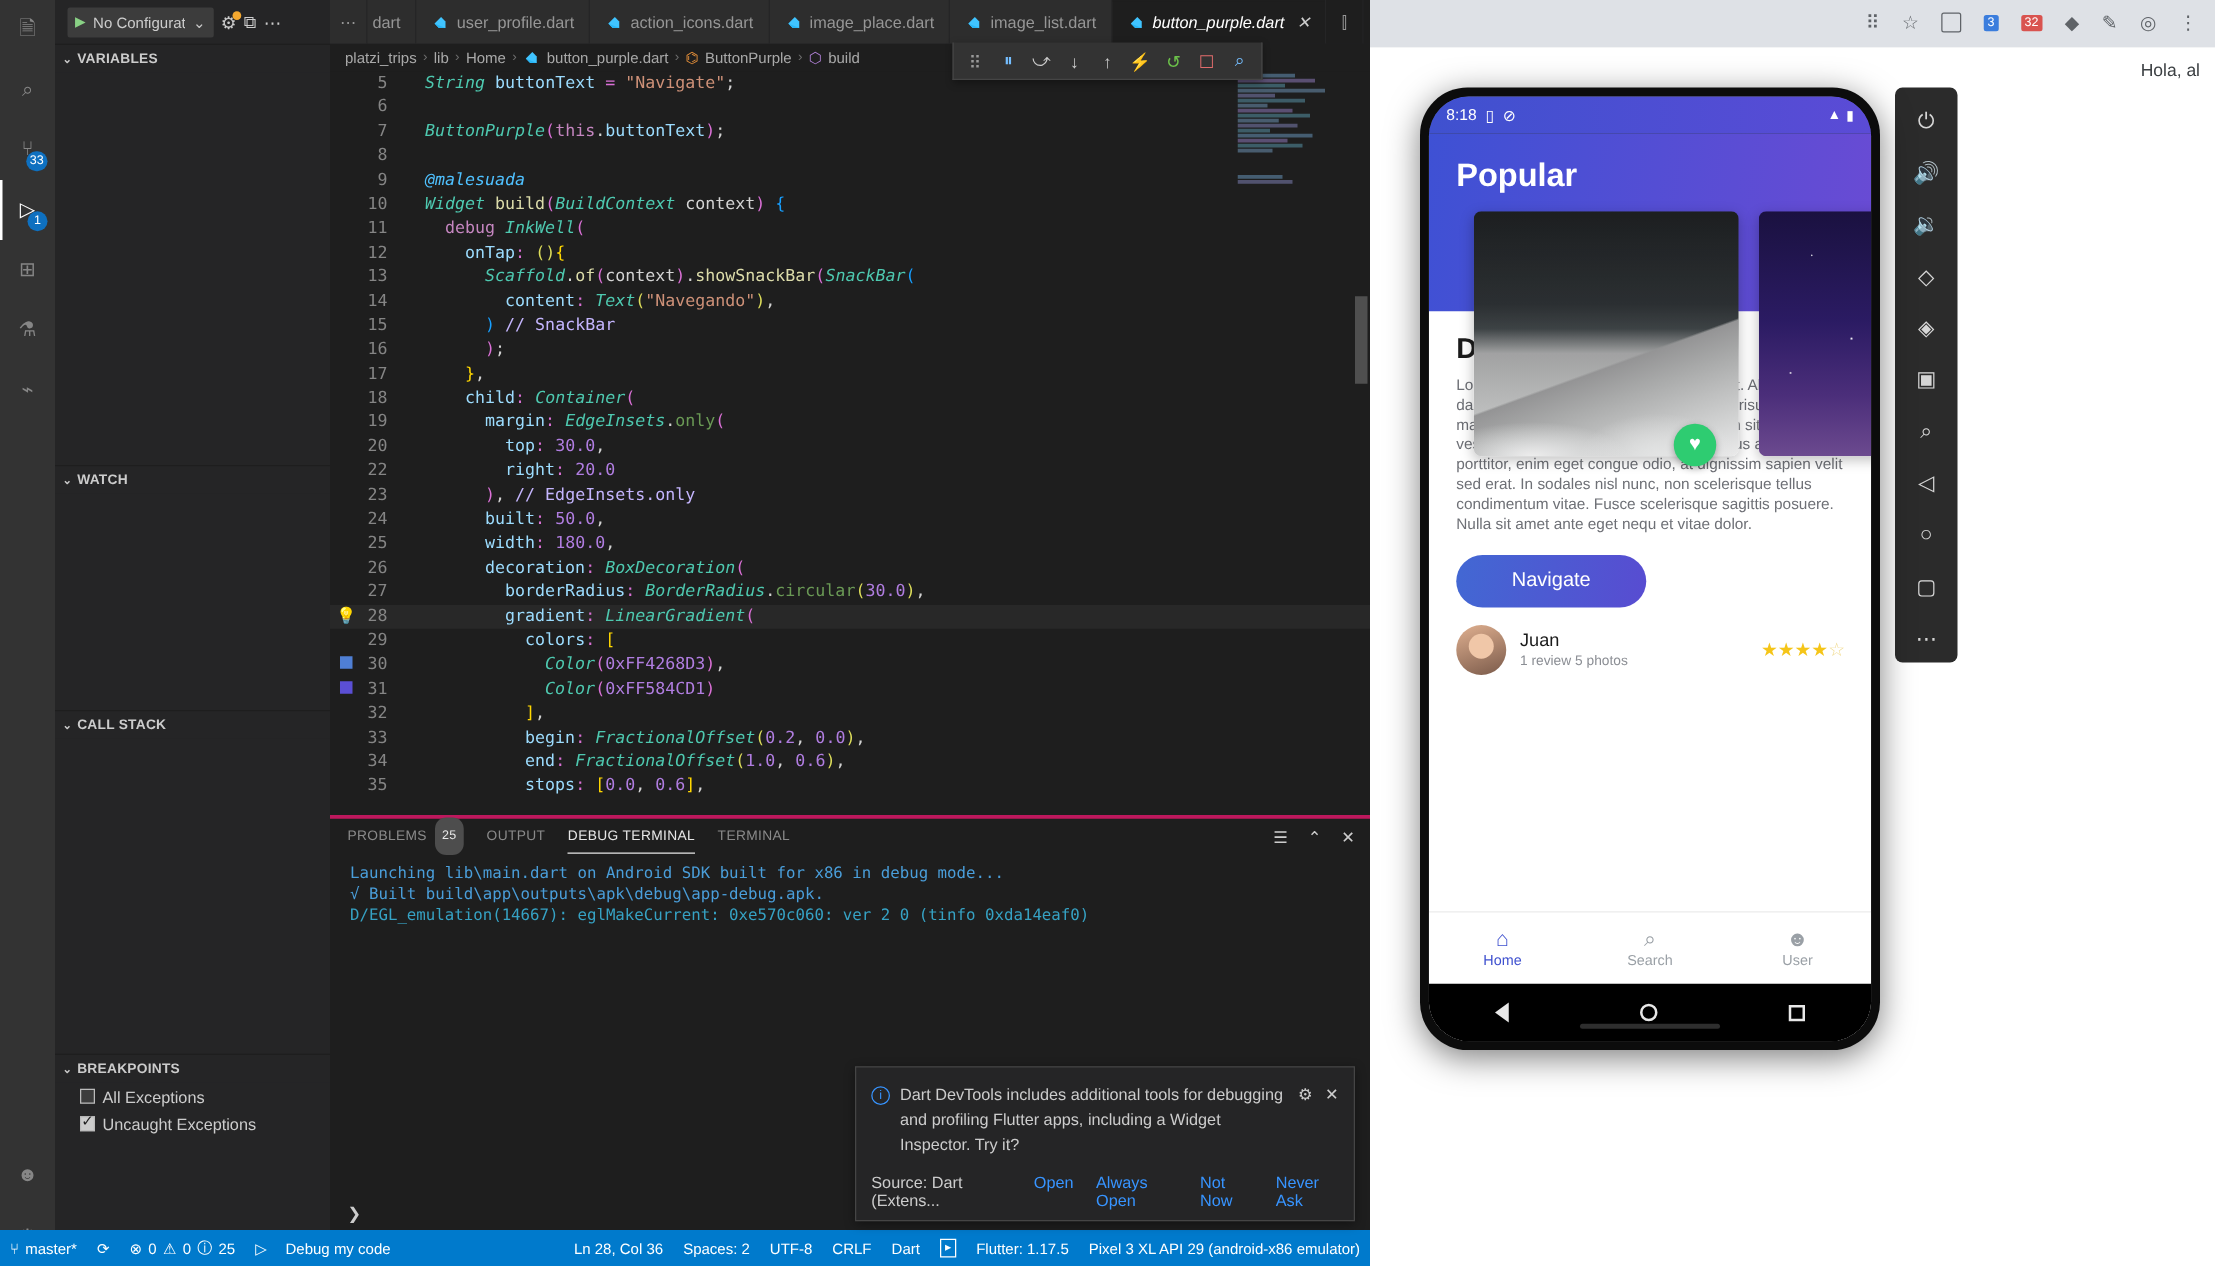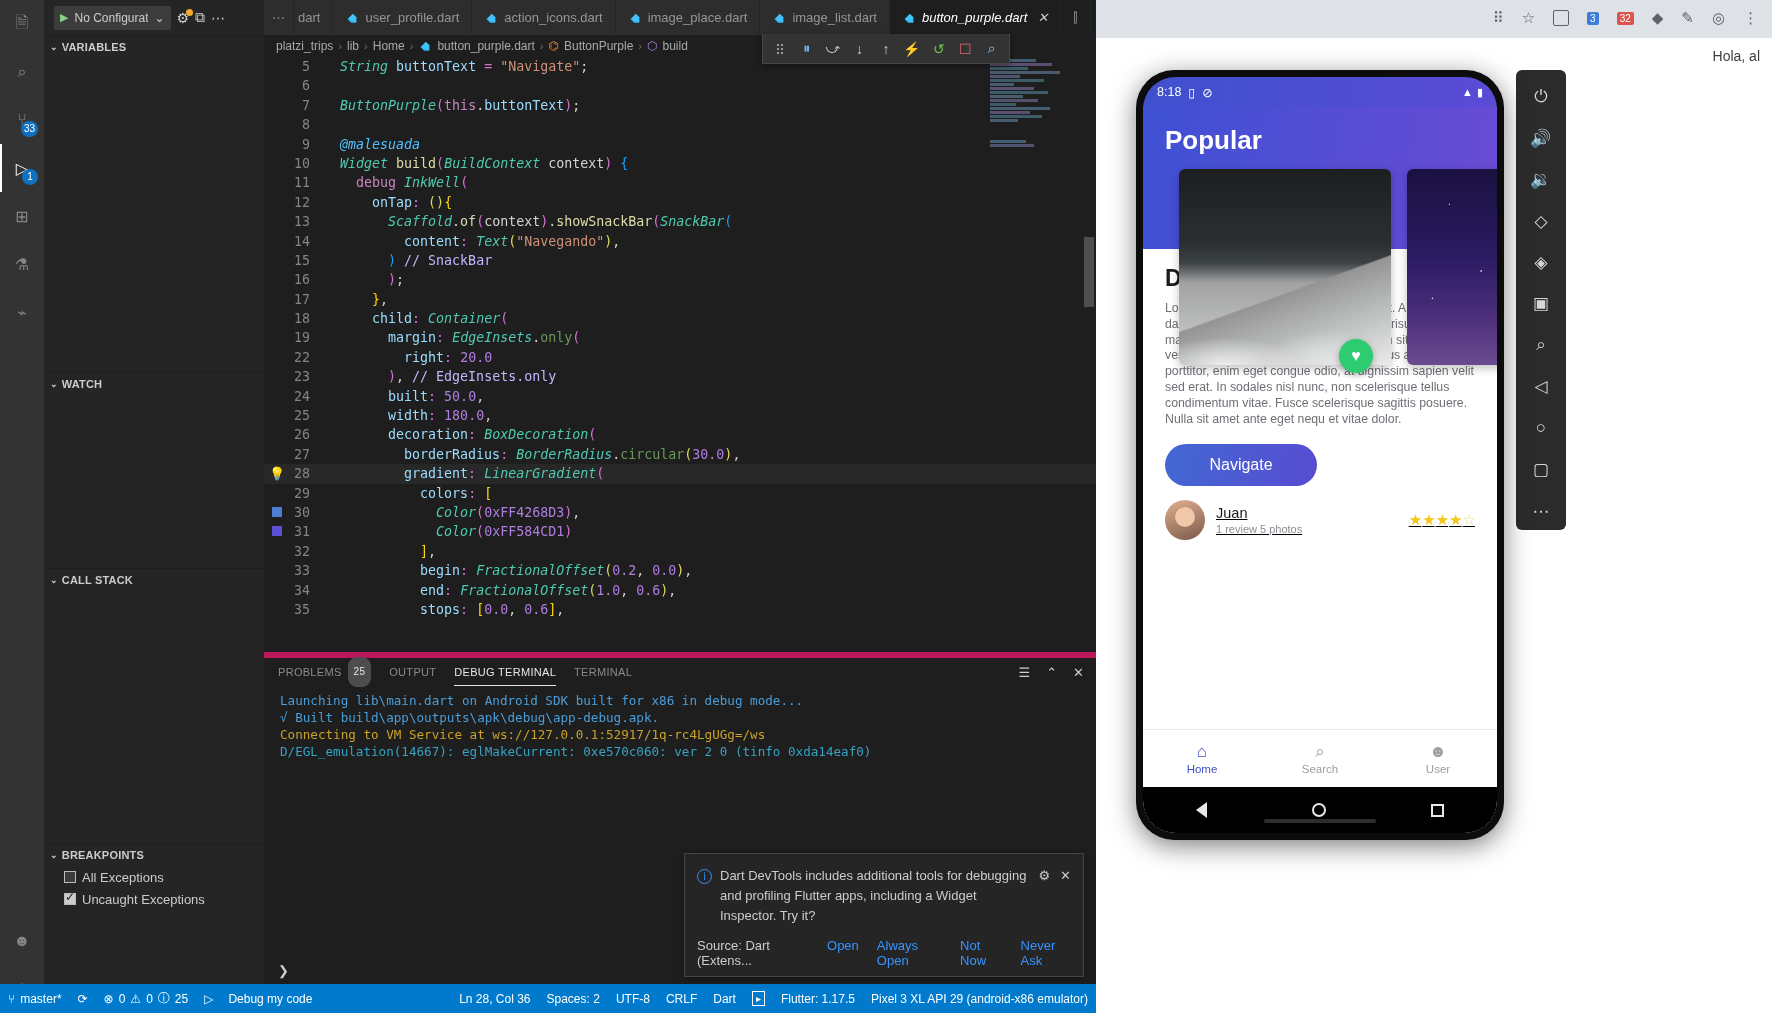--- a/index.html
+++ b/index.html
@@ -91,21 +91,21 @@
   .pl { color: #ffd700; }
 
   
   .minimap { position: absolute; right: 14px; top: 57px; width: 92px; height: 595px; overflow: hidden; opacity: .65;}
   .mm-line { height: 3px; margin-bottom: 1px; background: #4a7aa8; }
   .scroll-slider { position: absolute; right: 0; top: 57px; width: 14px; height: 595px; background: transparent;}
   .slider-thumb { position: absolute; right: 2px; top: 180px; width: 10px; height: 70px; background: #4f4f4f; }
 
   
   .panel { position: absolute; left: 0; top: 652px; right: 0; bottom: 29px; background: #1e1e1e;
-           border-top: 6px solid #be185d;}
+           border-top: 3px solid #be185d;}
   .panel-head { height: 28px; display: flex; align-items: center; padding-left: 14px; gap: 18px; position: relative;}
   .ptab { font-size: 11px; color: #8a8a8a; letter-spacing: .3px; display:flex; align-items:center; gap:6px;
           height: 28px; line-height: 28px;}
   .ptab.active { color: #e7e7e7; border-bottom: 1px solid #e7e7e7; }
   .pbadge { background: #4d4d4d; color: #e7e7e7; border-radius: 9px; font-size: 10px; padding: 1px 6px; }
   .panel-actions { position: absolute; right: 12px; top: 0; height: 28px; display: flex; align-items: center; gap: 16px;
                    color: #cccccc; font-size: 13px;}
   .console { padding: 6px 0 0 16px; font-family: "DejaVu Sans Mono", monospace; font-size: 12.6px; line-height: 17px; }
   .c-blue { color: #4a9eda; }
   .c-yellow { color: #c9a227; }
@@ -207,21 +207,21 @@
   .detail { padding: 16px 22px 0 22px; }
   .dt-row { display: flex; align-items: center; gap: 12px; }
   .dt-title { font-size: 23px; font-weight: bold; color: #1b1b1b; font-family: "Liberation Sans", sans-serif;}
   .stars-row { display: flex; gap: 1px; font-size: 18px; color: #f5c518; letter-spacing: -1px;}
   .star-off { color: #f0d98a; }
   .dt-desc { margin-top: 9px; font-size: 12.3px; line-height: 15.8px; color: #6e7076;
              font-family: "Liberation Sans", sans-serif;}
   .nav-btn { margin: 17px 0 0 0; width: 152px; height: 42px; border-radius: 22px;
              background: linear-gradient(100deg,#4268d3,#584cd1); color:#fff; font-size: 16px;
              display:flex; align-items:center; justify-content:center; }
-  .review { display: flex; align-items: center; gap: 11px; margin-top: 14px; text-decoration: underline; }
+  .review { display: flex; align-items: center; gap: 11px; margin-top: 14px; }
   .avatar { width: 40px; height: 40px; border-radius: 50%; overflow:hidden;
             background: linear-gradient(160deg,#e0b090,#7a5a4a); flex: 0 0 40px; position: relative;}
   .avatar::after{content:"";position:absolute;left:10px;top:7px;width:20px;height:20px;border-radius:50%;background:#f0c7a8;}
   .rv-name { font-size: 14.5px; color: #1b1b1b; }
   .rv-sub { font-size: 11px; color: #8b8e94; margin-top: 2px;}
   .rv-stars { margin-left: auto; display:flex; gap:1px; font-size: 15px; color: #f5c518; letter-spacing:-1px;}
 
   .bottom-nav { margin-top: auto; height: 58px; background: #ffffff; border-top: 1px solid #ececec;
                 display: flex; align-items: center; }
   .bn-item { flex:1; display:flex; flex-direction:column; align-items:center; gap:2px;
@@ -525,20 +525,21 @@
 <div class="cline"><span class="gutter-bp"></span><span class="lnum">10</span><span class="ctext"><span class="op">  </span><span class="ty">Widget</span><span class="op"> </span><span class="fn">build</span><span class="pu">(</span><span class="ty">BuildContext</span><span class="op"> context</span><span class="pu">)</span><span class="op"> </span><span class="pb">{</span></span></div>
 <div class="cline"><span class="gutter-bp"></span><span class="lnum">11</span><span class="ctext"><span class="op">    </span><span class="k">debug</span><span class="op"> </span><span class="ty">InkWell</span><span class="pu">(</span></span></div>
 <div class="cline"><span class="gutter-bp"></span><span class="lnum">12</span><span class="ctext"><span class="op">      </span><span class="id">onTap</span><span class="pu">:</span><span class="op"> </span><span class="py">()</span><span class="pl">{</span></span></div>
 <div class="cline"><span class="gutter-bp"></span><span class="lnum">13</span><span class="ctext"><span class="op">        </span><span class="ty">Scaffold</span><span class="op">.</span><span class="fn">of</span><span class="pu">(</span><span class="op">context</span><span class="pu">)</span><span class="op">.</span><span class="fn">showSnackBar</span><span class="pu">(</span><span class="ty">SnackBar</span><span class="pb">(</span></span></div>
 <div class="cline"><span class="gutter-bp"></span><span class="lnum">14</span><span class="ctext"><span class="op">          </span><span class="id">content</span><span class="pu">:</span><span class="op"> </span><span class="ty">Text</span><span class="py">(</span><span class="st">"Navegando"</span><span class="py">)</span><span class="op">,</span></span></div>
 <div class="cline"><span class="gutter-bp"></span><span class="lnum">15</span><span class="ctext"><span class="op">        </span><span class="pb">)</span><span class="op"> </span><span class="cmg">// SnackBar</span></span></div>
 <div class="cline"><span class="gutter-bp"></span><span class="lnum">16</span><span class="ctext"><span class="op">        </span><span class="pu">)</span><span class="op">;</span></span></div>
 <div class="cline"><span class="gutter-bp"></span><span class="lnum">17</span><span class="ctext"><span class="op">      </span><span class="pl">}</span><span class="op">,</span></span></div>
 <div class="cline"><span class="gutter-bp"></span><span class="lnum">18</span><span class="ctext"><span class="op">      </span><span class="id">child</span><span class="pu">:</span><span class="op"> </span><span class="ty">Container</span><span class="pu">(</span></span></div>
 <div class="cline"><span class="gutter-bp"></span><span class="lnum">19</span><span class="ctext"><span class="op">        </span><span class="id">margin</span><span class="pu">:</span><span class="op"> </span><span class="ty">EdgeInsets</span><span class="op">.</span><span class="cm">only</span><span class="pu">(</span></span></div>
+<div class="cline"><span class="gutter-bp"></span><span class="lnum">20</span><span class="ctext"><span class="op">          </span><span class="id">top</span><span class="pu">:</span><span class="op"> </span><span class="nmp">30.0</span><span class="op">,</span></span></div>
 <div class="cline"><span class="gutter-bp"></span><span class="lnum">22</span><span class="ctext"><span class="op">          </span><span class="id">right</span><span class="pu">:</span><span class="op"> </span><span class="nmp">20.0</span></span></div>
 <div class="cline"><span class="gutter-bp"></span><span class="lnum">23</span><span class="ctext"><span class="op">        </span><span class="pu">)</span><span class="op">, </span><span class="cmg">// EdgeInsets.only</span></span></div>
 <div class="cline"><span class="gutter-bp"></span><span class="lnum">24</span><span class="ctext"><span class="op">        </span><span class="id">built</span><span class="pu">:</span><span class="op"> </span><span class="nmp">50.0</span><span class="op">,</span></span></div>
 <div class="cline"><span class="gutter-bp"></span><span class="lnum">25</span><span class="ctext"><span class="op">        </span><span class="id">width</span><span class="pu">:</span><span class="op"> </span><span class="nmp">180.0</span><span class="op">,</span></span></div>
 <div class="cline"><span class="gutter-bp"></span><span class="lnum">26</span><span class="ctext"><span class="op">        </span><span class="id">decoration</span><span class="pu">:</span><span class="op"> </span><span class="ty">BoxDecoration</span><span class="pu">(</span></span></div>
 <div class="cline"><span class="gutter-bp"></span><span class="lnum">27</span><span class="ctext"><span class="op">          </span><span class="id">borderRadius</span><span class="pu">:</span><span class="op"> </span><span class="ty">BorderRadius</span><span class="op">.</span><span class="cm">circular</span><span class="py">(</span><span class="nmp">30.0</span><span class="py">)</span><span class="op">,</span></span></div>
 <div class="cline hl"><span class="gutter-bp"><span class="bulb">💡</span></span><span class="lnum">28</span><span class="ctext"><span class="op">          </span><span class="id">gradient</span><span class="pu">:</span><span class="op"> </span><span class="ty">LinearGradient</span><span class="pu">(</span></span></div>
 <div class="cline"><span class="gutter-bp"></span><span class="lnum">29</span><span class="ctext"><span class="op">            </span><span class="id">colors</span><span class="pu">:</span><span class="op"> </span><span class="pl">[</span></span></div>
 <div class="cline"><span class="gutter-bp"><span class="bpdot"></span></span><span class="lnum">30</span><span class="ctext"><span class="op">              </span><span class="ty">Color</span><span class="pu">(</span><span class="nmp">0xFF4268D3</span><span class="pu">)</span><span class="op">,</span></span></div>
 <div class="cline"><span class="gutter-bp"><span class="bpdot purple"></span></span><span class="lnum">31</span><span class="ctext"><span class="op">              </span><span class="ty">Color</span><span class="pu">(</span><span class="nmp">0xFF584CD1</span><span class="pu">)</span></span></div>
@@ -591,21 +592,20 @@
           </div>
           <div class="panel-actions">
             <span>☰</span>
             <span>⌃</span>
             <span>✕</span>
           </div>
         </div>
         <div class="console">
           <div class="c-blue">Launching lib\main.dart on Android SDK built for x86 in debug mode...</div>
           <div class="c-blue">√ Built build\app\outputs\apk\debug\app-debug.apk.</div>
-          <div class="c-yellow">Connecting to VM Service at ws://127.0.0.1:52917/1q-rc4LgUGg=/ws</div>
           <div class="c-teal">D/EGL_emulation(14667): eglMakeCurrent: 0xe570c060: ver 2 0 (tinfo 0xda14eaf0)</div>
         </div>
         <div class="console-caret">❯</div>
       </div>
 
       <div class="toast">
         <div class="toast-top">
           <span class="info-i">i</span>
           <div class="toast-msg">Dart DevTools includes additional tools for debugging and profiling Flutter apps, including a Widget Inspector. Try it?</div>
           <div class="toast-icons">

